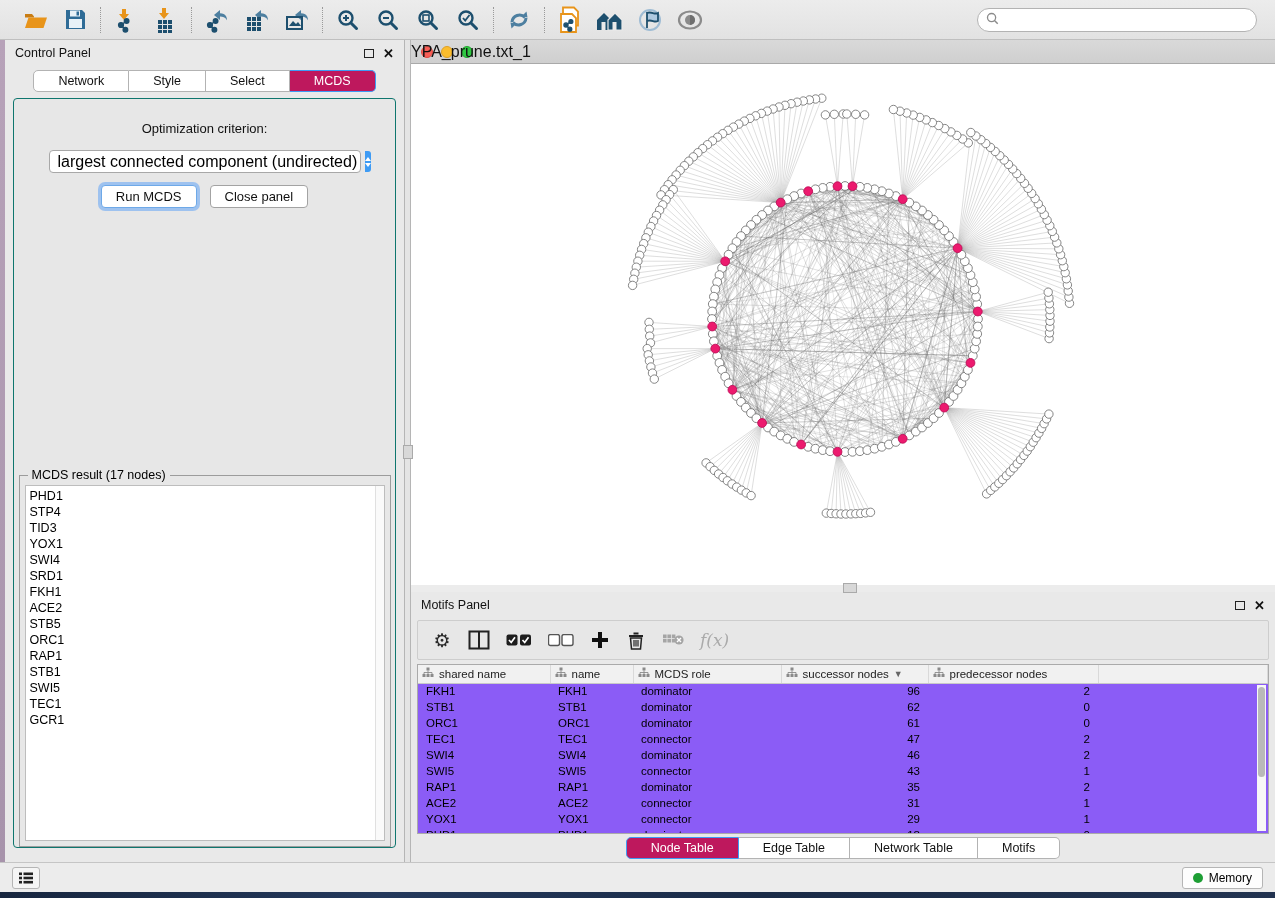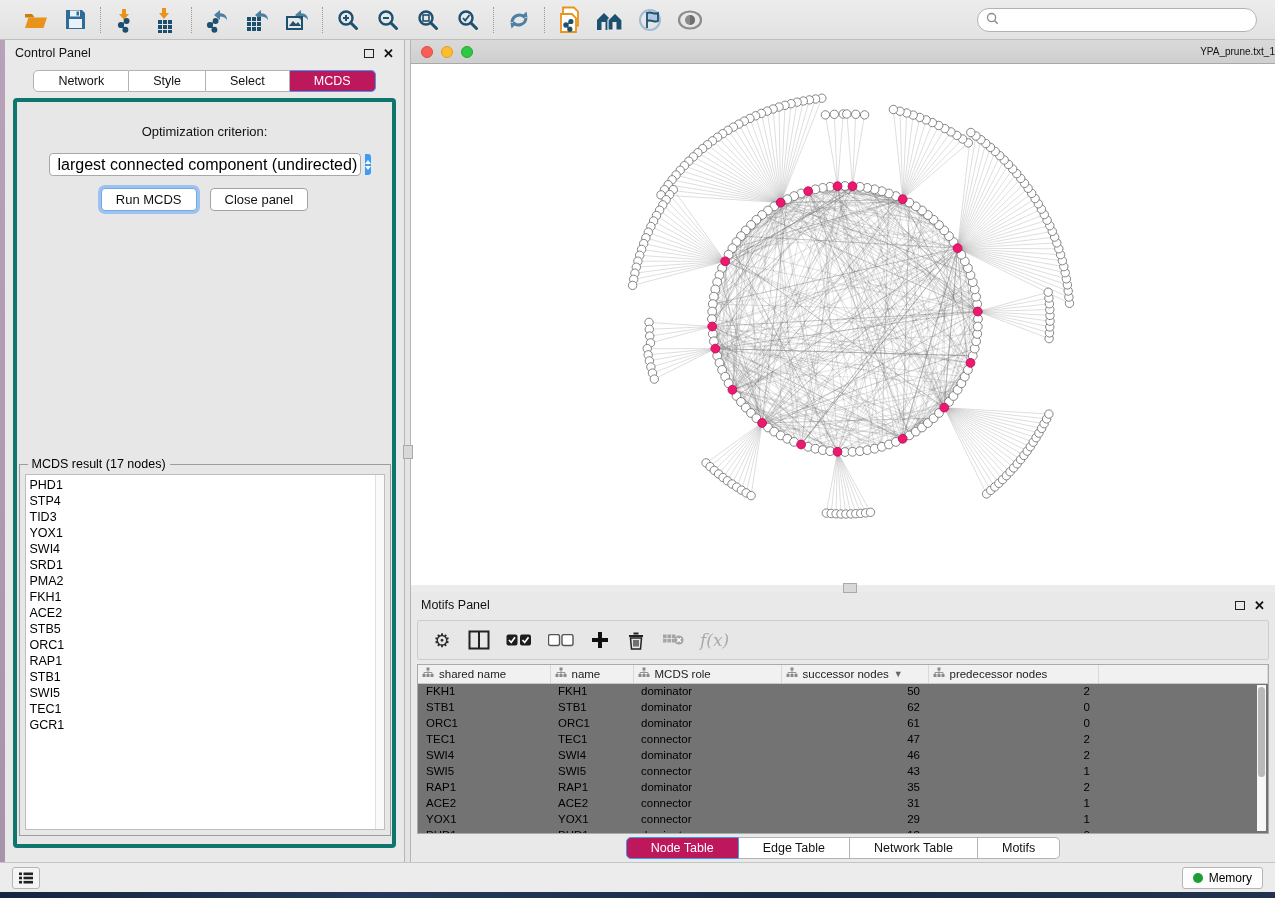--- a/index.html
+++ b/index.html
@@ -31,36 +31,36 @@
 
   .cp-tabs { display:flex; justify-content:center; margin:4px 0 0 0; }
   .seg { display:flex; }
   .seg .tab { background:#fff; border:1px solid #b3b3b3; border-left-width:0;
     font-size:12.5px; padding:3px 24px; cursor:pointer; color:#111; }
   .seg .tab:first-child { border-left-width:1px; border-radius:5px 0 0 5px; }
   .seg .tab:last-child { border-radius:0 5px 5px 0; }
   .seg .tab.active { background:#be185d; border-color:#3e9bf4; color:#fff; }
 
   .cp-content { flex:1; margin:6px 8px 14px 8px; background:#e7e7e7;
-    border:4px solid #0f766e; border-radius:4px; display:flex; flex-direction:column; align-items:center; }
+    border:1px solid #0f766e; border-radius:4px; display:flex; flex-direction:column; align-items:center; }
   .opt-label { margin-top:22px; font-size:13px; color:#111; }
   .opt-select { margin-top:14px; width:312px; height:23px; background:#fff; border:1px solid #a8a8a8;
     border-radius:4px; display:flex; align-items:center; cursor:pointer; }
   .opt-select .val { flex:1; font-size:16px; padding:0 8px; white-space:nowrap; }
   .stepper { width:19px; height:21px; background:#3e9bf4; border-radius:0 3px 3px 0;
     display:flex; flex-direction:column; align-items:center; justify-content:center; gap:2px; }
   .tri-up { width:0;height:0;border-left:3.5px solid transparent;border-right:3.5px solid transparent;border-bottom:4px solid #fff; }
   .tri-dn { width:0;height:0;border-left:3.5px solid transparent;border-right:3.5px solid transparent;border-top:4px solid #fff; }
   .cp-buttons { margin-top:12px; display:flex; gap:13px; }
   .btn { background:#fff; border:1px solid #a3a3a3; border-radius:4px; font-size:13px;
     padding:3px 14px; cursor:pointer; color:#111; }
   .btn.focused { box-shadow:0 0 0 3px rgba(110,170,245,.6); border-color:#6ea9e8; }
 
   .fieldset { margin-top:auto; width:372px; height:372px; border:1px solid #9c9c9c;
-    position:relative; margin-bottom:8px; }
+    position:relative; }
   .fieldset-title { position:absolute; top:-8px; left:8px; background:#e7e7e7; padding:0 4px; font-size:12.5px; }
   .mcds-list { position:absolute; inset:9px 5px 5px 5px; background:#fff; border:1px solid #bdbdbd;
     overflow:hidden; display:flex; }
   .mcds-items { flex:1; padding:2px 0 0 4px; }
   .mcds-item { font-size:12.5px; height:16px; line-height:16px; color:#000; }
   .list-scroll { width:9px; background:#fafafa; border-left:1px solid #e0e0e0; }
 
   
   .vsplit { width:7px; background:#e4e4e4; border-left:1px solid #b5b5b5; border-right:1px solid #b5b5b5;
     position:relative; cursor:col-resize; }
@@ -69,38 +69,38 @@
 
   
   .rightcol { flex:1; display:flex; flex-direction:column; background:#e9e9e9; }
   .net-titlebar { height:24px; background:linear-gradient(#d9d9d9,#cfcfcf); border-bottom:1px solid #a9a9a9;
     display:flex; align-items:center; padding:0 10px; position:relative; }
   .lights { display:flex; gap:8px; }
   .light { width:12px; height:12px; border-radius:50%; cursor:pointer; }
   .light.red { background:#f95f57; border:1px solid #dd4a42; }
   .light.yellow { background:#fbbd2e; border:1px solid #dfa023; }
   .light.green { background:#2fc841; border:1px solid #23a731; }
-  .net-title { position:absolute; left:12px; right:0; text-align:right; font-size:10px; color:#111; }
+  .net-title { position:absolute; left:0; right:0; text-align:left; font-size:16px; color:#111; }
   .net-canvas { flex:1; background:#fff; overflow:hidden; }
   .net-canvas svg { display:block; }
 
   .hsplit { height:7px; background:#ececec; position:relative; cursor:row-resize; }
   .hsplit .grip { position:absolute; left:50%; top:-2px; width:14px; height:10px;
     background:#d8d8d8; border:1px solid #aaa; }
 
   
   .tpanel { height:270px; display:flex; flex-direction:column; background:#e9e9e9; }
   .tpanel-toolbar { margin:2px 6px 4px 6px; height:40px; background:#e7e7e7; border:1px solid #cdcdcd;
     border-radius:2px; display:flex; align-items:center; padding:0 14px; gap:16px; }
   .ticon { display:flex; align-items:center; justify-content:center; cursor:pointer; min-width:20px; height:24px; }
   .ticon.disabled { cursor:default; }
   .fx { font-family:"DejaVu Serif", serif; font-style:italic; font-size:17px; color:#aaa; }
   .gear-glyph { font-size:19px; color:#2a2a2a; line-height:1; }
 
-  .tablebox { flex:1; margin:0 6px; background:#737373; border:1px solid #aaa; position:relative; overflow:hidden; }
+  .tablebox { flex:1; margin:0 6px; background:#8b5cf6; border:1px solid #aaa; position:relative; overflow:hidden; }
   table.datatable { border-collapse:collapse; width:100%; table-layout:fixed; }
   .datatable th { background:#f1f1f1; border-bottom:1px solid #c9c9c9; border-right:1px solid #d9d9d9;
     height:18px; font-size:11.5px; font-weight:normal; color:#222; }
   .th-inner { display:flex; align-items:center; justify-content:center; gap:5px; padding:0 4px; }
   .th-inner .tree { flex:none; margin-right:auto; }
   .th-label {}
   .sort-ind { color:#666; font-size:9px; }
   .datatable td { height:16px; font-size:11.5px; color:#000; padding:0 8px; white-space:nowrap; overflow:hidden; }
   .datatable td.num { text-align:right; }
   .tscroll { position:absolute; top:20px; right:2px; width:9px; bottom:2px; background:#f7f7f7; }
@@ -366,21 +366,20 @@
       <div class="fieldset">
         <span class="fieldset-title">MCDS result (17 nodes)</span>
         <div class="mcds-list">
           <div class="mcds-items" id="mcds-items">
               <div class="mcds-item">PHD1</div>
               <div class="mcds-item">STP4</div>
               <div class="mcds-item">TID3</div>
               <div class="mcds-item">YOX1</div>
               <div class="mcds-item">SWI4</div>
               <div class="mcds-item">SRD1</div>
-              <div class="mcds-item">PMA2</div>
               <div class="mcds-item">FKH1</div>
               <div class="mcds-item">ACE2</div>
               <div class="mcds-item">STB5</div>
               <div class="mcds-item">ORC1</div>
               <div class="mcds-item">RAP1</div>
               <div class="mcds-item">STB1</div>
               <div class="mcds-item">SWI5</div>
               <div class="mcds-item">TEC1</div>
               <div class="mcds-item">GCR1</div>
             </div>
@@ -1487,21 +1486,21 @@
                   </div>
                 </th>
                 <th></th>
               </tr>
             </thead>
           <tbody id="table-body">
               <tr>
                 <td>FKH1</td>
                 <td>FKH1</td>
                 <td>dominator</td>
-                <td class="num">50</td>
+                <td class="num">96</td>
                 <td class="num">2</td>
                 <td></td>
               </tr>
               <tr>
                 <td>STB1</td>
                 <td>STB1</td>
                 <td>dominator</td>
                 <td class="num">62</td>
                 <td class="num">0</td>
                 <td></td>

